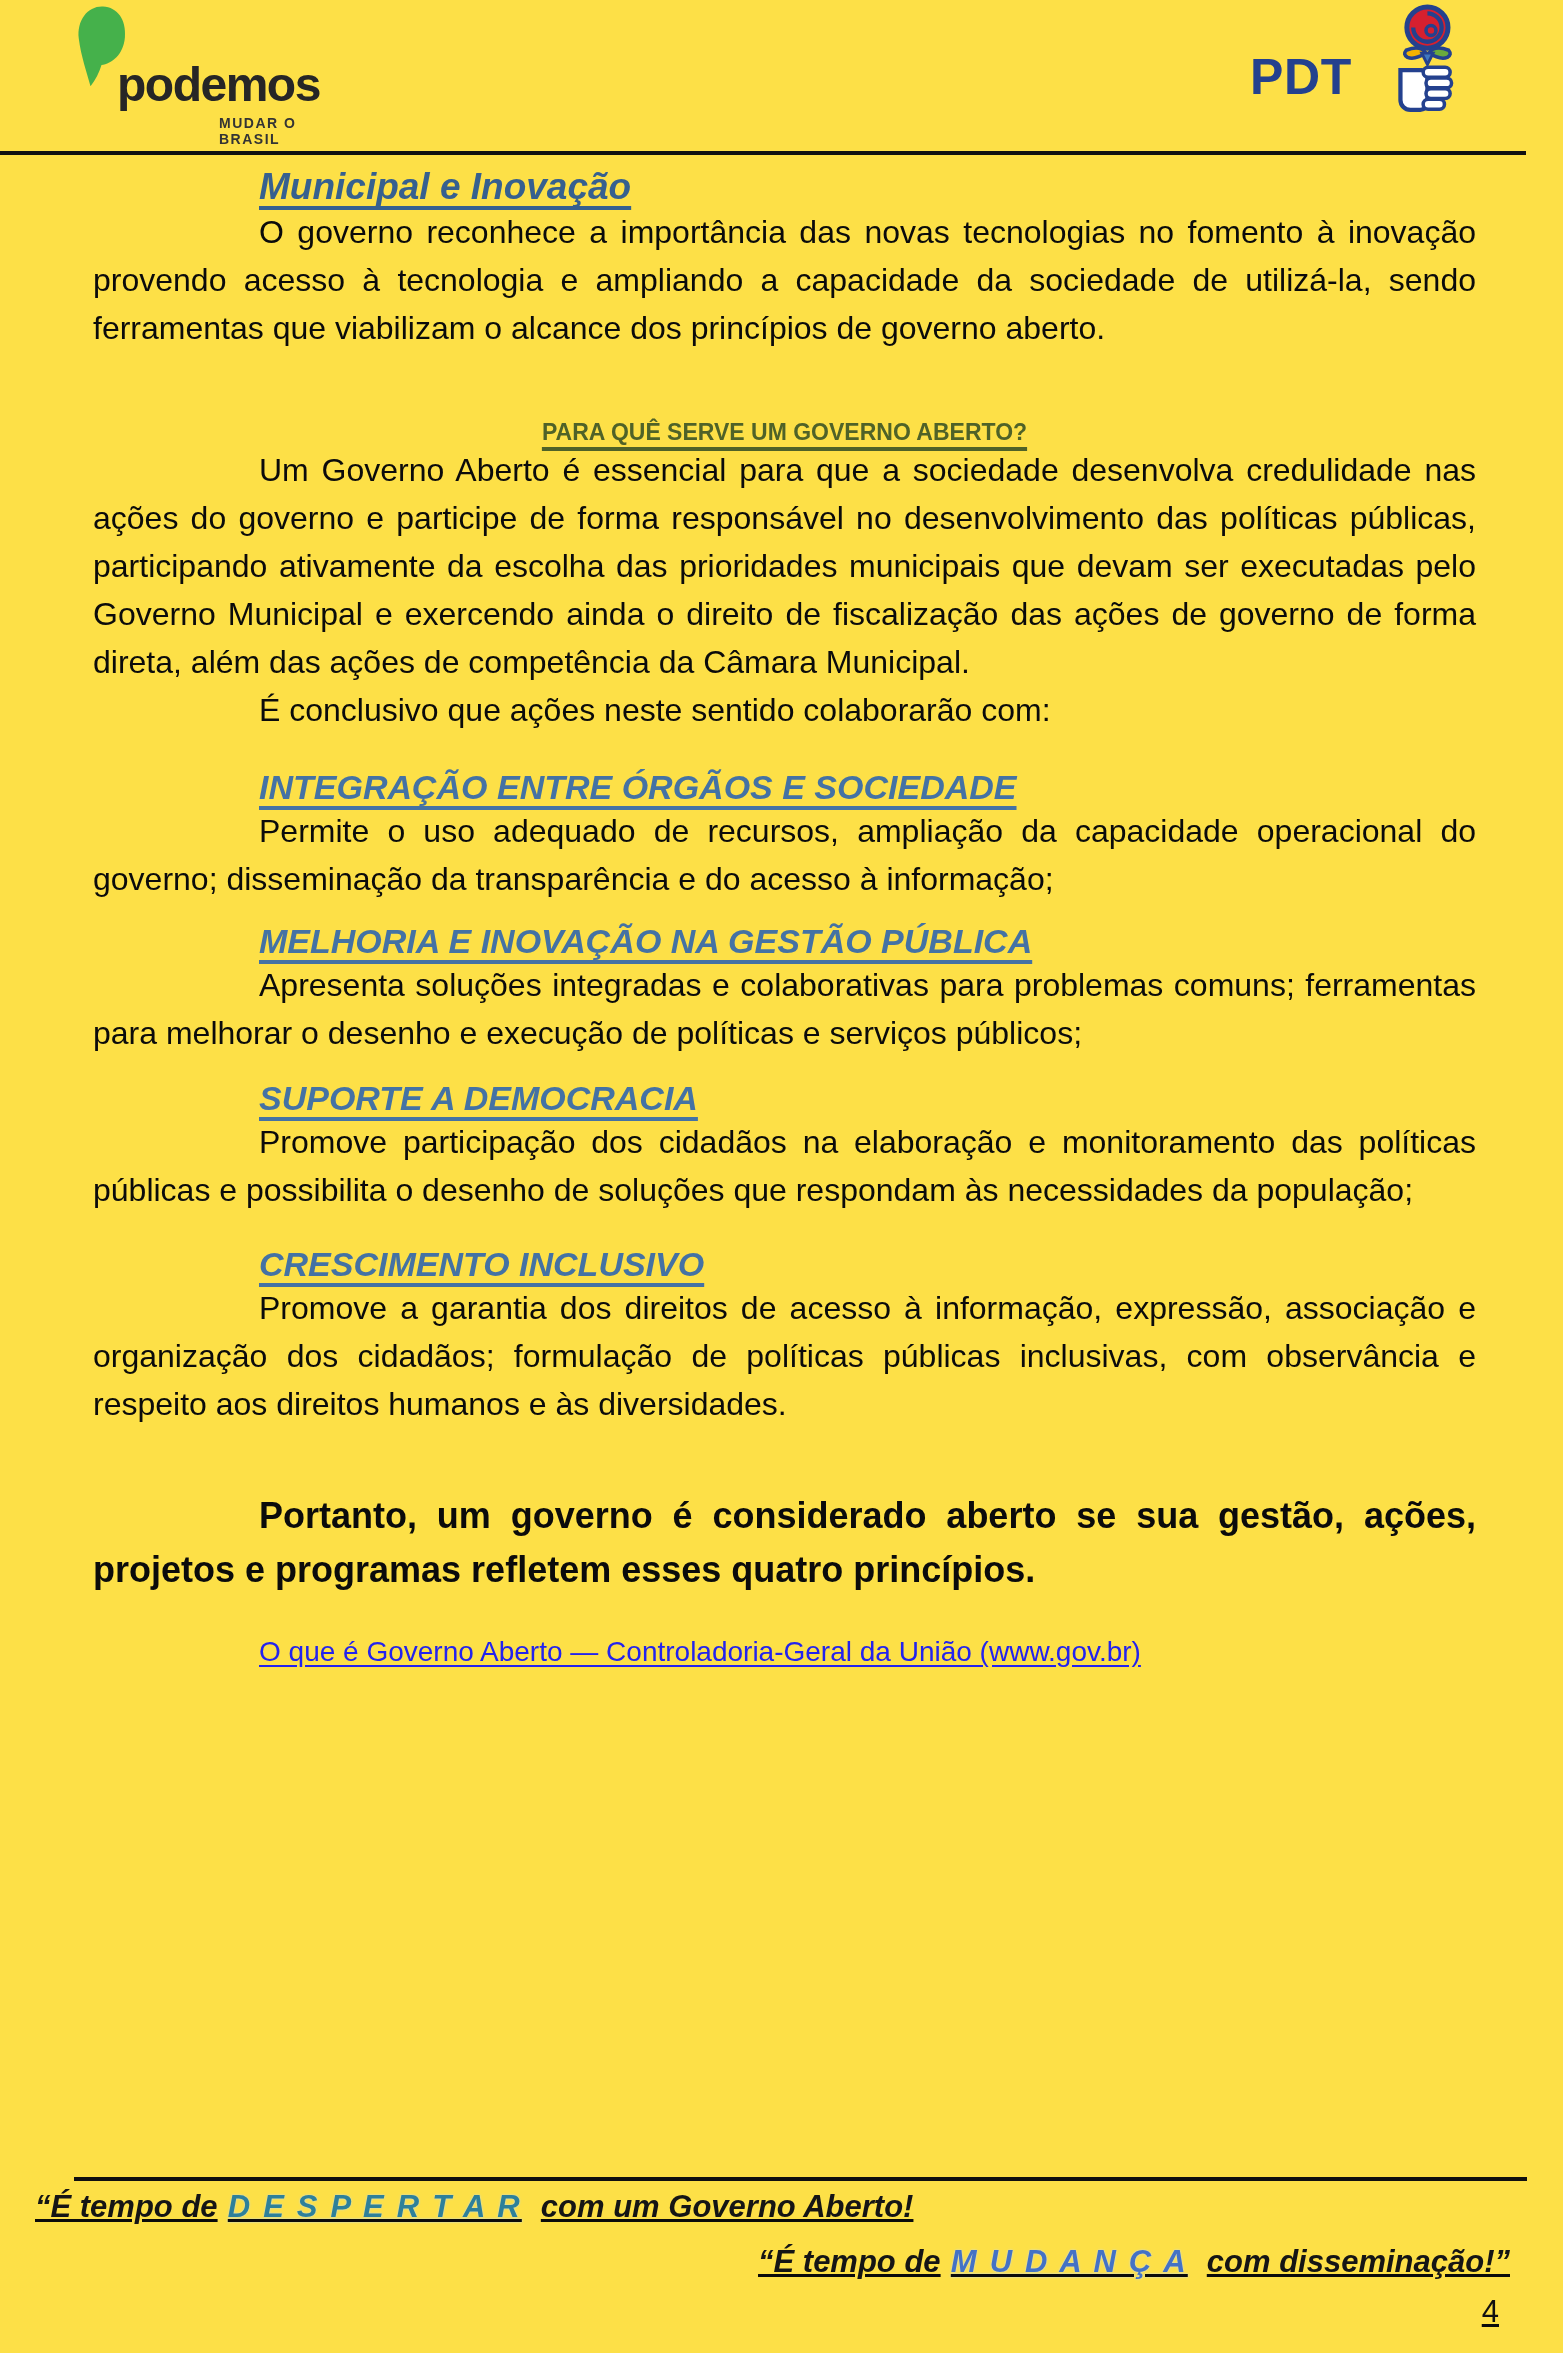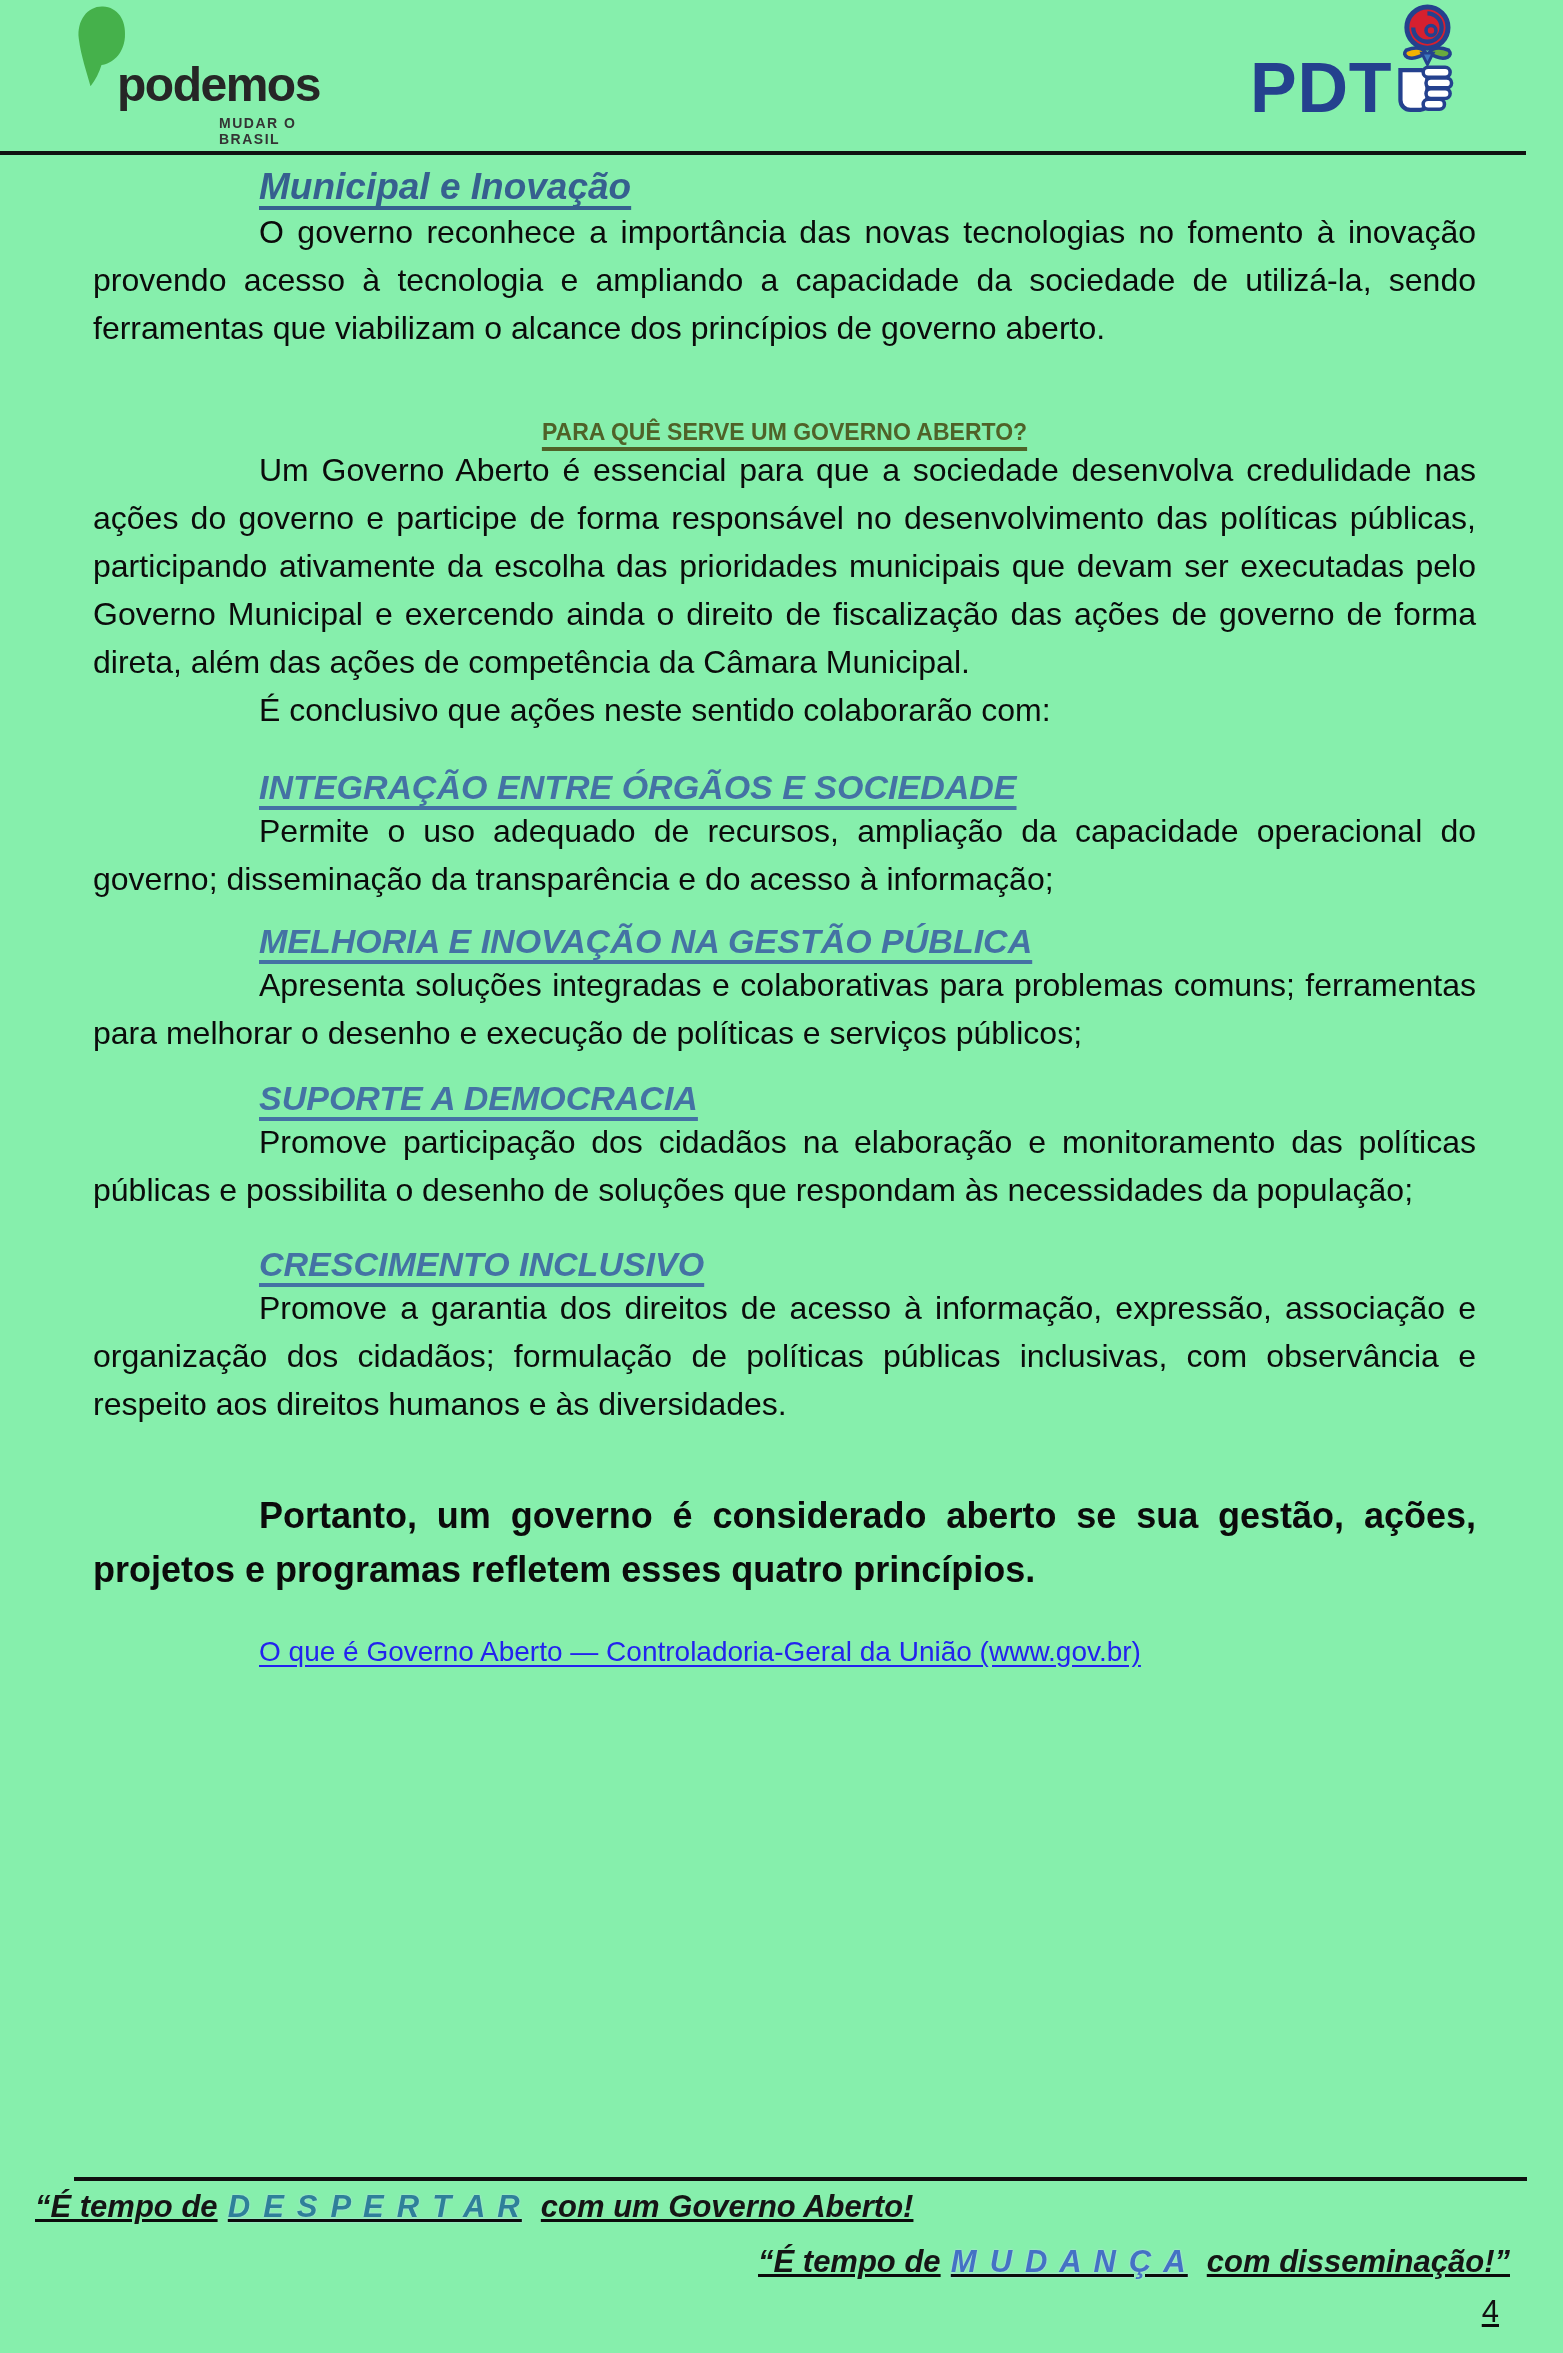--- a/index.html
+++ b/index.html
@@ -1,33 +1,33 @@
 <!DOCTYPE html>
 <html lang="pt-BR" style="font-size:11.7px"><head>
 <meta charset="utf-8">
 <style>
   html,body{margin:0;padding:0;background:#e8e8e8;}
   .page{
     position:relative;
     width:1564px;height:2354px;
-    background:#86efac;
+    background:#fde047;
     font-family:"Liberation Sans","DejaVu Sans",sans-serif;
     color:#0b0b0b;
     overflow:hidden;
     margin:0 auto;
   }
   
   .header{position:absolute;top:0;left:0;width:100%;height:156px;}
   .header-rule{position:absolute;top:151px;left:0;width:1526px;height:4.4px;background:#111;}
   .podemos{position:absolute;left:73px;top:4.4px;width:277px;height:128px;}
   .podemos-leaf{position:absolute;left:2.2px;top:0.7px;}
   .podemos-word{position:absolute;left:44px;top:53px;font-size:48px;font-weight:700;color:#262626;letter-spacing:-1.5px;}
   .podemos-tagline{position:absolute;left:146px;top:111px;font-size:14px;font-weight:700;color:#343434;letter-spacing:1.5px;}
   .pdt{position:absolute;right:102px;top:0;width:212px;height:120px;}
-  .pdt-word{position:absolute;left:0;top:48px;font-size:70px;font-weight:900;color:#24418e;letter-spacing:0.7px;}
+  .pdt-word{position:absolute;left:0;top:48px;font-size:50px;font-weight:900;color:#24418e;letter-spacing:0.7px;}
   .pdt-rose{position:absolute;right:0;top:1.5px;}
   
   .content{position:absolute;top:156px;left:93px;width:1383px;}
   .doc-title{
     margin:10.2px 0 0 166px;
     font-size:37px;font-weight:700;font-style:italic;
     color:#36608f;
     text-decoration:underline;text-decoration-thickness:3.7px;text-underline-offset:6.6px;
   }
   p.body{

